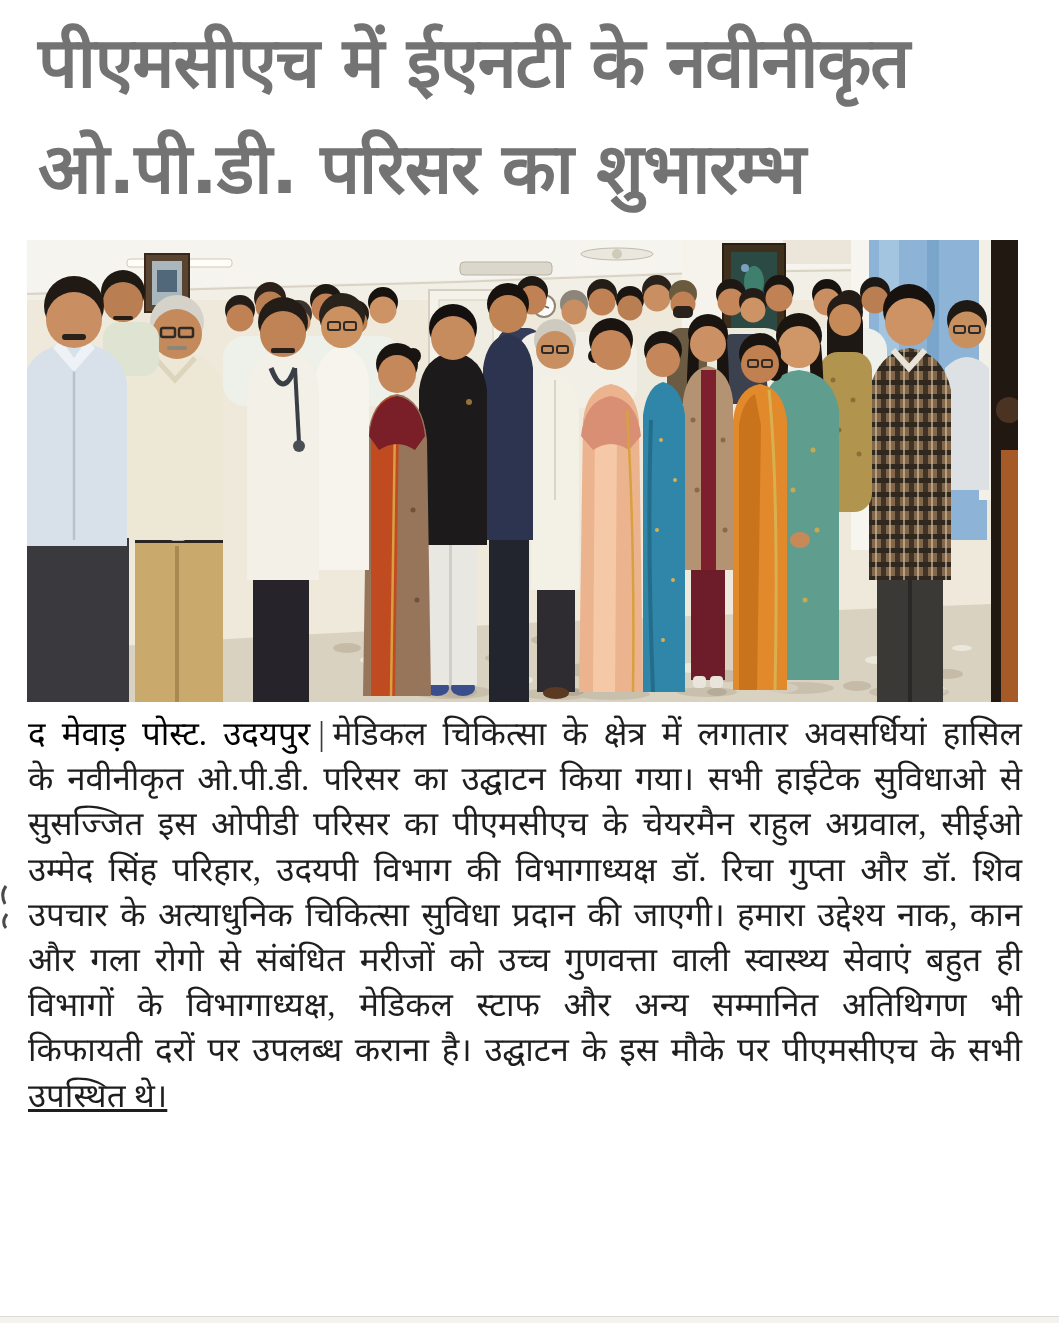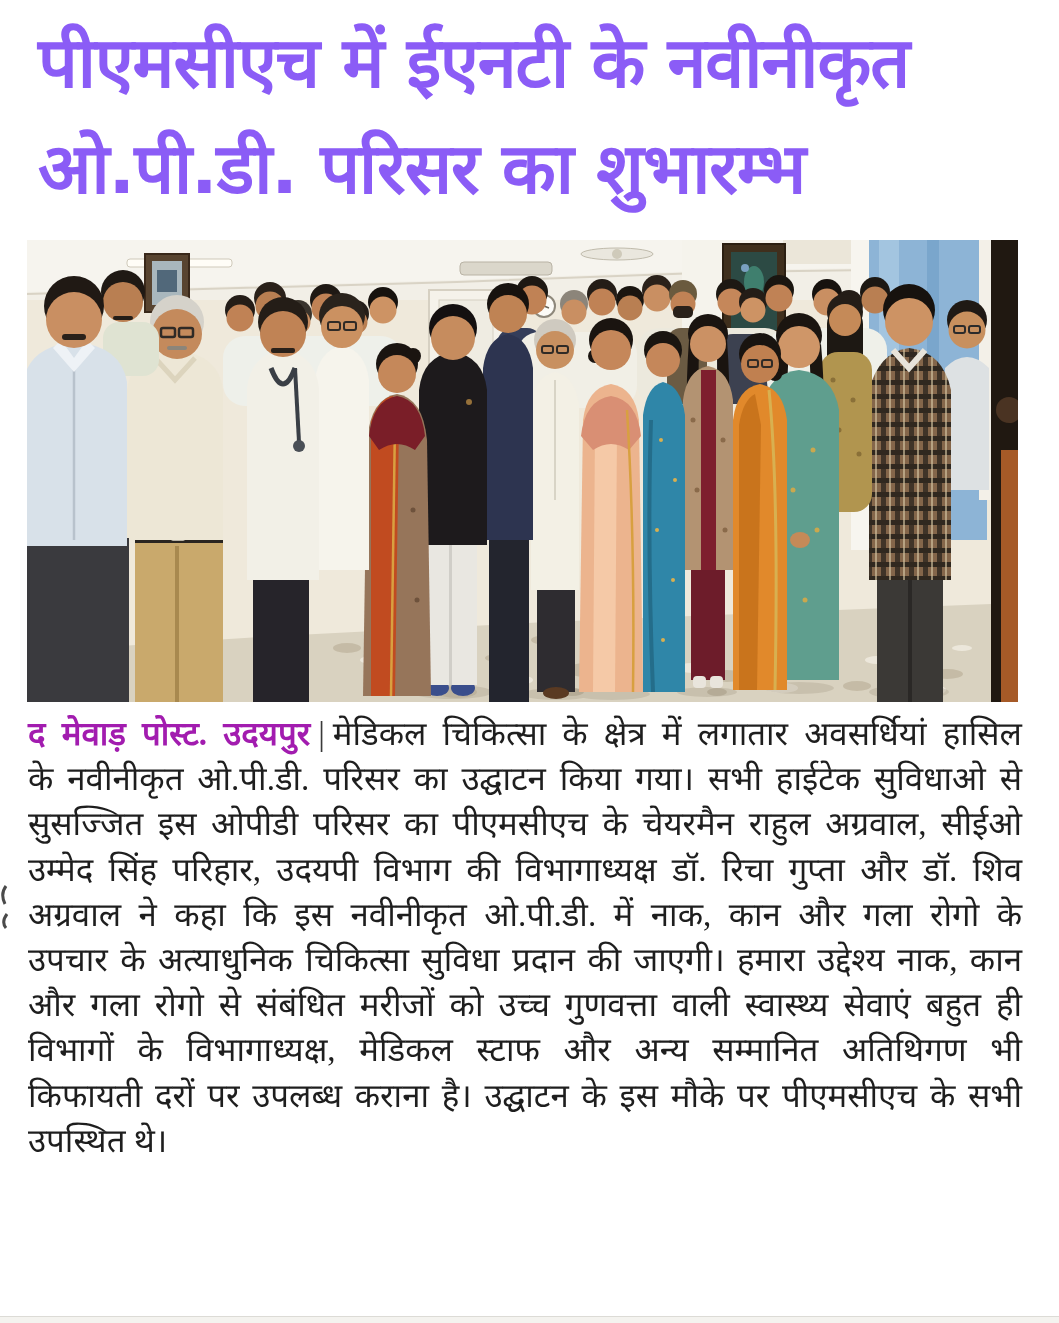--- a/index.html
+++ b/index.html
@@ -3,33 +3,33 @@
 <meta charset="utf-8">
 <style>
   html,body{margin:0;padding:0;background:#ffffff;}
   .page{position:relative;width:1059px;height:1323px;background:#ffffff;overflow:hidden;
         font-family:"Liberation Serif","DejaVu Serif",serif;color:#1d1d1d;}
   .page *{box-sizing:border-box;}
 
   
   .headline{position:absolute;left:38px;top:10px;width:990px;margin:0;
             font-family:"DejaVu Sans","Liberation Sans",sans-serif;
-            font-weight:700;color:#8b5cf6;letter-spacing:-1px;}
+            font-weight:700;color:#737373;letter-spacing:-1px;}
   .hl-line{display:block;font-size:70px;line-height:106px;white-space:nowrap;}
 
   
   .photo{position:absolute;left:27px;top:240px;width:991px;height:462px;overflow:hidden;background:#efe9db;}
   .photo svg{display:block;width:100%;height:100%;}
 
   
   .article{position:absolute;left:28px;top:712px;width:994px;}
   .line{margin:0;font-size:33px;line-height:45.2px;color:#1e1e1e;
         text-align:justify;text-align-last:justify;}
-  .line.last{text-align-last:left;}
-  .dateline{font-weight:700;color:#a21caf;}
+  .line.last{text-align-last:left;text-decoration:underline;}
+  .dateline{font-weight:400;color:#000000;}
   .sep{padding:0 8px;color:#3a3a3a;font-weight:400;}
 
   
   .margin-artifact{position:absolute;left:0;top:884px;width:10px;height:48px;}
 
   
   .bottom-bar{position:absolute;left:0;top:1316px;width:1059px;height:7px;
               background:#f4f3ef;border-top:1px solid #dcdbd6;}
 </style>
 </head>
@@ -386,21 +386,20 @@
         </g>
       </g>
     </svg>
   </div>
 
   <div class="article">
     <p class="line"><strong class="dateline">द मेवाड़ पोस्ट. उदयपुर</strong><span class="sep">|</span><span>मेडिकल चिकित्सा के क्षेत्र में लगातार अवसर्धियां हासिल</span></p>
     <p class="line">के नवीनीकृत ओ.पी.डी. परिसर का उद्घाटन किया गया। सभी हाईटेक सुविधाओ से</p>
     <p class="line">सुसज्जित इस ओपीडी परिसर का पीएमसीएच के चेयरमैन राहुल अग्रवाल, सीईओ</p>
     <p class="line">उम्मेद सिंह परिहार, उदयपी विभाग की विभागाध्यक्ष डॉ. रिचा गुप्ता और डॉ. शिव</p>
-    <p class="line">अग्रवाल ने कहा कि इस नवीनीकृत ओ.पी.डी. में नाक, कान और गला रोगो के</p>
     <p class="line">उपचार के अत्याधुनिक चिकित्सा सुविधा प्रदान की जाएगी। हमारा उद्देश्य नाक, कान</p>
     <p class="line">और गला रोगो से संबंधित मरीजों को उच्च गुणवत्ता वाली स्वास्थ्य सेवाएं बहुत ही</p>
     <p class="line">विभागों के विभागाध्यक्ष, मेडिकल स्टाफ और अन्य सम्मानित अतिथिगण भी</p>
     <p class="line">किफायती दरों पर उपलब्ध कराना है। उद्घाटन के इस मौके पर पीएमसीएच के सभी</p>
     <p class="line last">उपस्थित थे।</p>
   </div>
 
   <div class="margin-artifact">
     <svg width="10" height="48" viewBox="0 0 10 48">
       <path d="M6,2 Q0,10 5,20" stroke="#4a4a4a" stroke-width="3" fill="none"></path>

